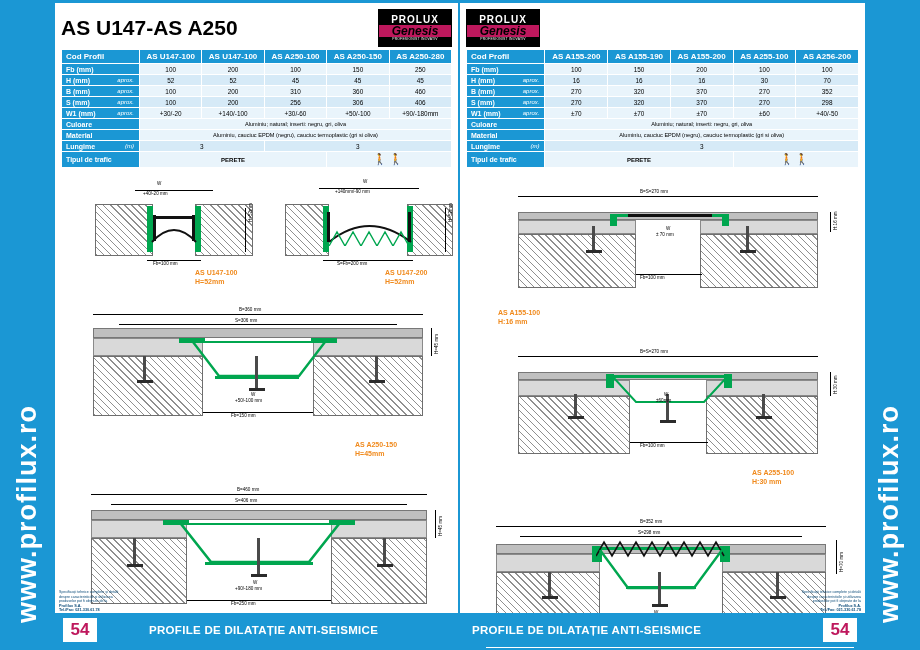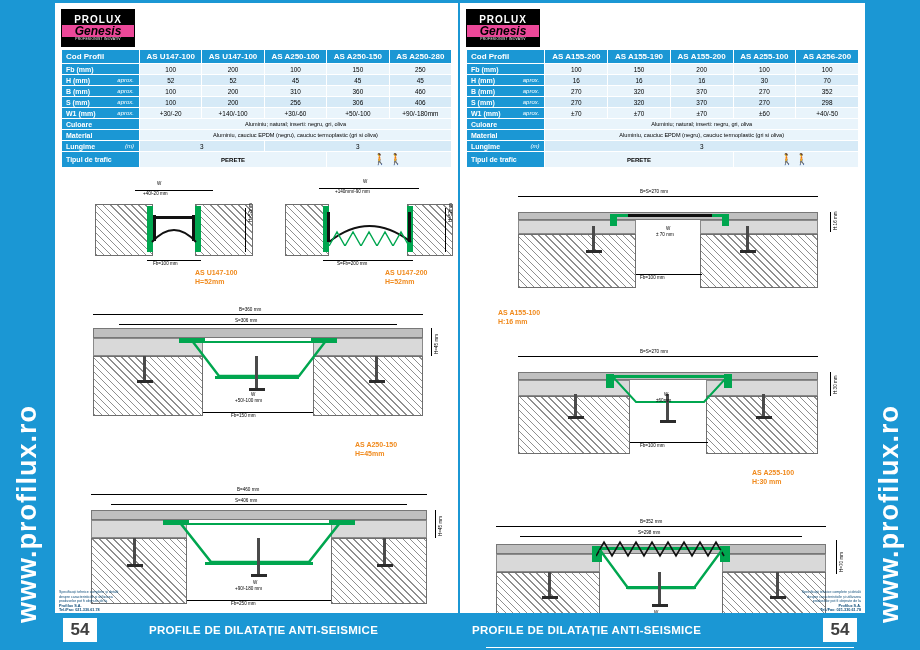--- a/index.html
+++ b/index.html
@@ -58,21 +58,21 @@
     font-size:21px; font-weight:bold; color:#000; letter-spacing:0px;
     white-space:nowrap;
   }
   .logo {
     width:74px; height:38px; background:#000; color:#fff;
     display:flex; flex-direction:column; align-items:center; justify-content:center;
     border:1px solid #000;
   }
   .logo .l1 { font-size:10px; font-weight:bold; letter-spacing:1px; line-height:10px; }
   .logo .l2 { font-size:12px; font-style:italic; font-weight:bold; line-height:12px;
-              background:#ec4899; color:#000; width:100%; text-align:center; }
+              background:#be185d; color:#000; width:100%; text-align:center; }
   .logo .l3 { font-size:3.4px; line-height:5px; letter-spacing:.2px; }
 
   
   table.spec {
     width:calc(100% - 12px); margin:0 6px; border-collapse:collapse;
     font-size:6.4px; table-layout:fixed;
   }
   table.spec th, table.spec td {
     border:1px solid #ffffff; padding:1px 2px; text-align:center;
     height:11px;
@@ -132,21 +132,21 @@
   }
 
   
   .footer {
     position:absolute; left:0; right:0; bottom:0; height:34px;
     background:#1b97d4; color:#ffffff;
     display:flex; align-items:center;
   }
   .footer.l { justify-content:flex-start; }
   .pagenum {
-    font-size:17px; font-weight:bold; color:#404040; background:#ffffff;
+    font-size:17px; font-weight:bold; color:#be185d; background:#ffffff;
     width:34px; height:24px; display:flex; align-items:center; justify-content:center;
     margin:12px 8px;
   }
   .foot-title {
     font-size:11.5px; font-weight:bold; letter-spacing:.3px;
   }
   .fineprint {
     position:absolute; bottom:34px; font-size:3.6px; color:#0a4a78;
     line-height:4.6px; width:70px;
   }
@@ -163,20 +163,21 @@
 
   <div class="wm-band right">
     <span class="wm-text">www.profilux.ro</span>
   </div>
 
   <div class="content">
 
     <div class="half left">
 
       <div class="hdr l">
+        <div class="big-title">AS U147-AS A250</div>
         <div class="logo">
           <div class="l1">PROLUX</div>
           <div class="l2">Genesis</div>
           <div class="l3">PROFESIONIST INOVATIV</div>
         </div>
       </div>
 
       <table class="spec">
         <colgroup>
           <col style="width:20%">

